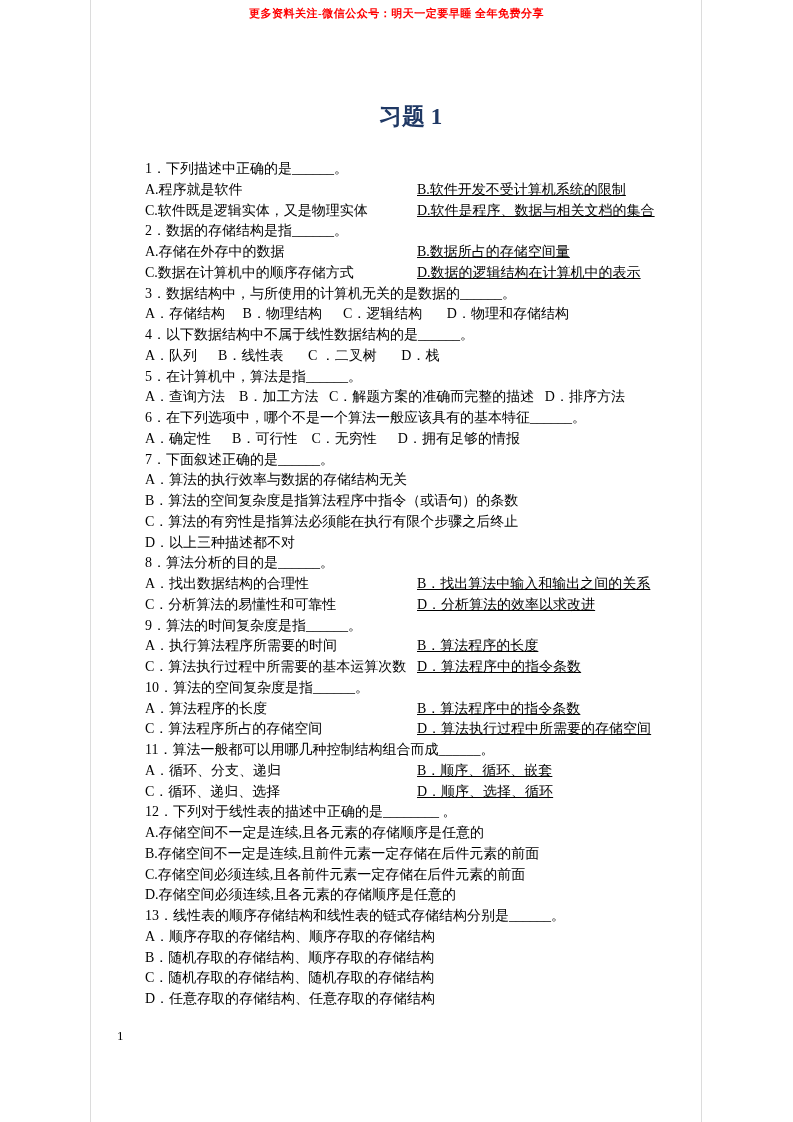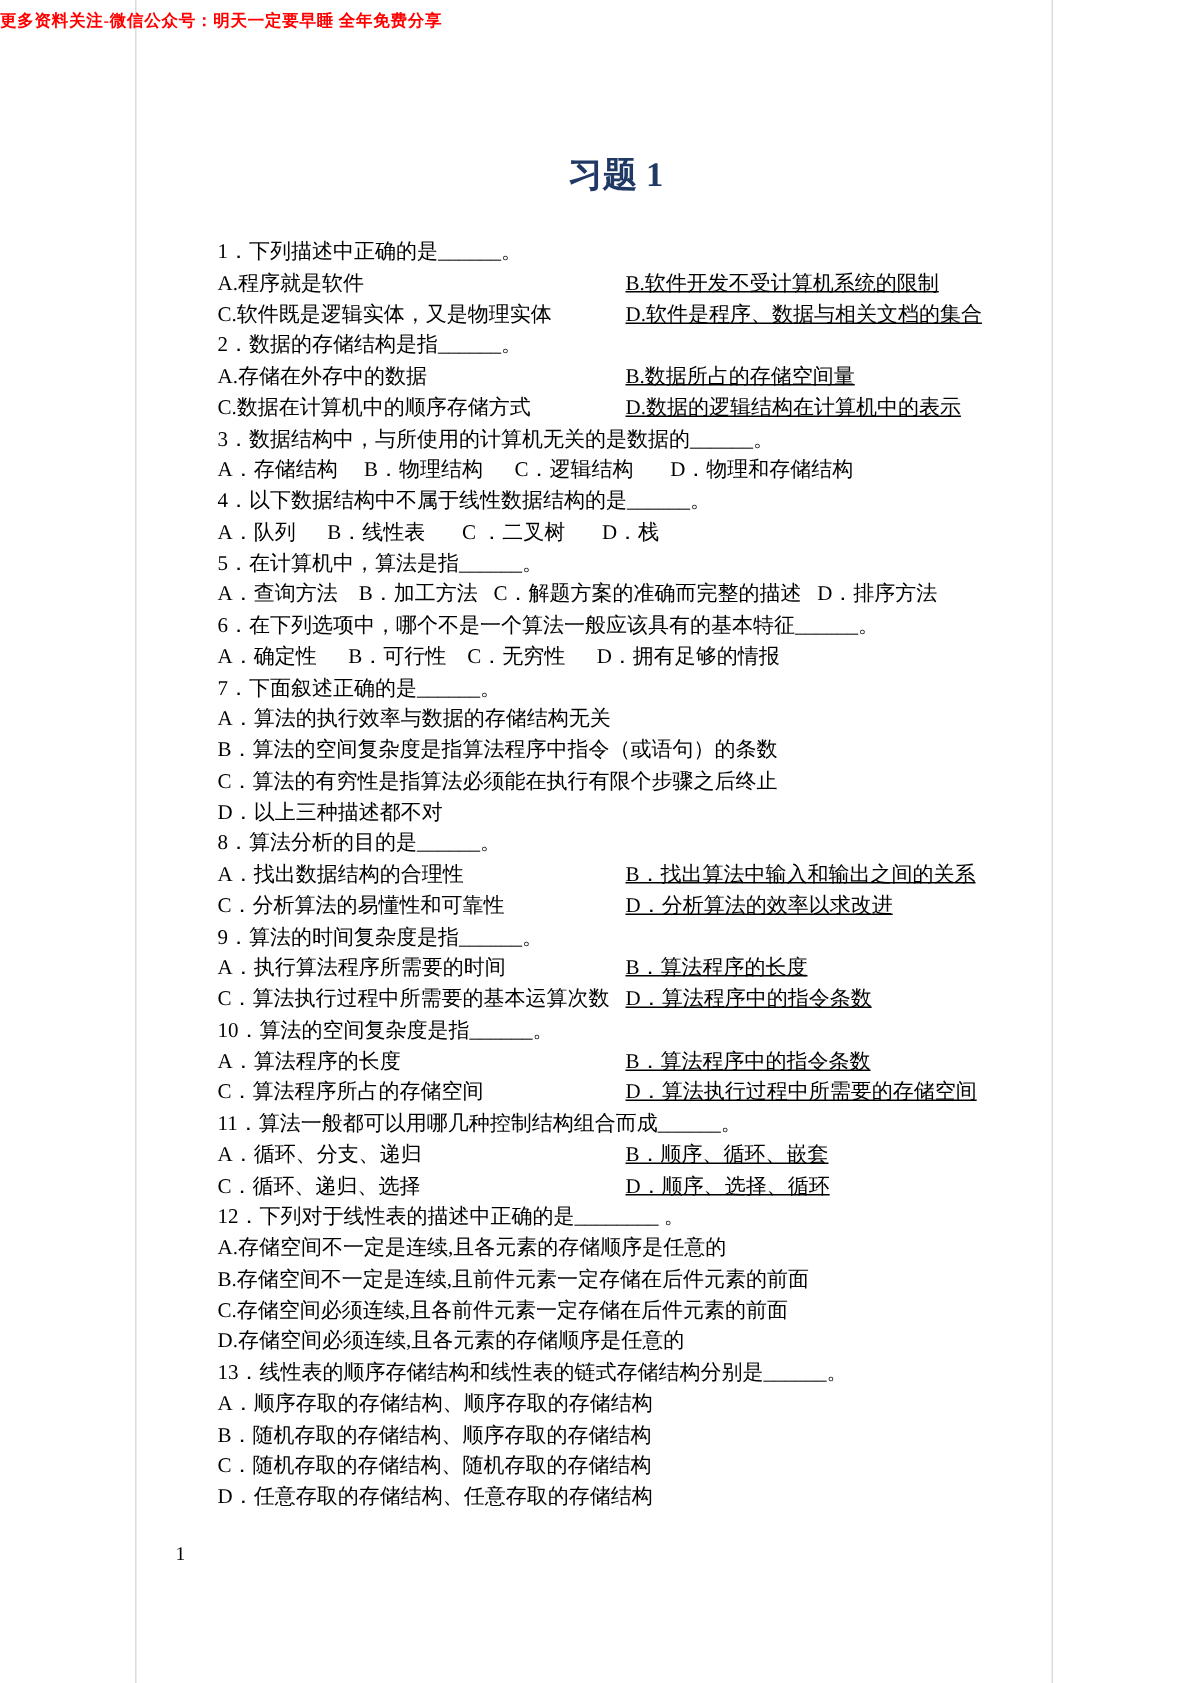--- a/index.html
+++ b/index.html
@@ -14,20 +14,21 @@
     background:#ffffff;
     overflow:hidden;
     font-family:"Liberation Serif","DejaVu Serif",serif;
     color:var(--c-body);
   }
   .guide{position:absolute;top:0;bottom:0;width:0;border-left:1px solid #dcdcdc;}
   .guide.left{left:90px;}
   .guide.right{left:701px;}
   .header-note{
     position:absolute;top:6px;left:0;width:100%;
+    text-align:center;
     font-size:11px;font-weight:bold;
     color:var(--c-header);
     letter-spacing:0.5px;
   }
   .doc-title{
     position:absolute;top:101px;left:0;width:100%;
     text-align:center;
     font-size:23px;font-weight:bold;
     color:var(--c-title);
     padding-left:14px;

